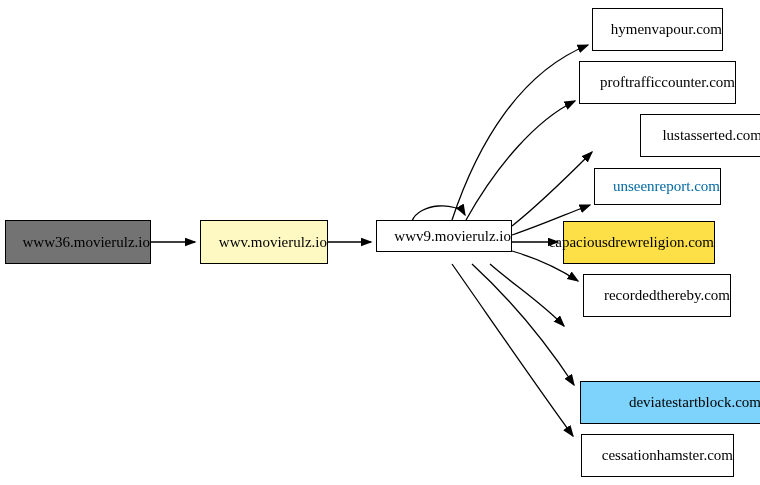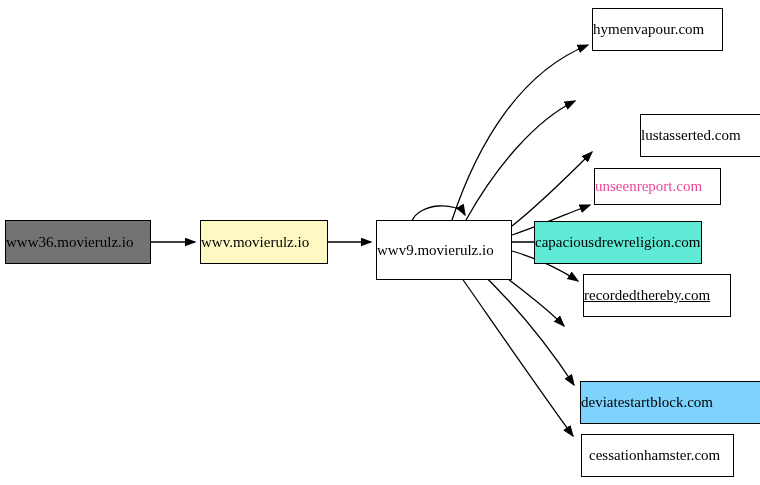--- a/index.html
+++ b/index.html
@@ -34,21 +34,21 @@
     width: 760px;
     height: 485px;
   }
   .node {
     position: absolute;
     box-sizing: border-box;
     border: 1px solid #000000;
     background: #ffffff;
     display: flex;
     align-items: center;
-    justify-content: flex-start;
+    justify-content: flex-end;
     font-size: 15px;
     color: #000000;
     white-space: nowrap;
   }
 </style>
 </head>
 <body>
 
 <div class="canvas">
   <svg id="edge-layer" width="760" height="485" viewBox="0 0 760 485" xmlns="http://www.w3.org/2000/svg">
@@ -70,36 +70,39 @@
       <path d="M 472,264 C 510,299 547,344 574,385" class="edge" stroke="#000000" marker-end="url(#arrow)"></path>
       <path d="M 452,264 C 494,324 540,391 573,436" class="edge" stroke="#000000" marker-end="url(#arrow)"></path>
     </svg>
   <div id="nodes-layer">
       <div class="node" style="left: 5px; top: 220px; width: 146px; height: 44px; border-color: rgb(0, 0, 0); background: #737373; color: rgb(0, 0, 0);">
         <span>www36.movierulz.io</span>
       </div>
       <div class="node" style="left: 200px; top: 220px; width: 128px; height: 44px; border-color: rgb(0, 0, 0); background: #fef9c3; color: rgb(0, 0, 0);">
         <span>wwv.movierulz.io</span>
       </div>
-      <div class="node" style="left: 376px; top: 220px; width: 136px; height: 60px; border-color: rgb(0, 0, 0); background: rgb(255, 255, 255); color: rgb(0, 0, 0);">
+      <div class="node" style="left: 376px; top: 220px; width: 136px; height: 32px; border-color: rgb(0, 0, 0); background: rgb(255, 255, 255); color: rgb(0, 0, 0);">
         <span>wwv9.movierulz.io</span>
       </div>
       <div class="node" style="left: 592px; top: 8px; width: 131px; height: 43px; border-color: rgb(0, 0, 0); background: rgb(255, 255, 255); color: rgb(0, 0, 0);">
         <span>hymenvapour.com</span>
       </div>
+      <div class="node" style="left: 579px; top: 61px; width: 157px; height: 43px; border-color: rgb(0, 0, 0); background: rgb(255, 255, 255); color: rgb(0, 0, 0);">
+        <span>proftrafficcounter.com</span>
+      </div>
       <div class="node" style="left: 596px; top: 114px; width: 123px; height: 43px; border-color: rgb(0, 0, 0); background: rgb(255, 255, 255); color: rgb(0, 0, 0); margin-left: 44px;">
         <span>lustasserted.com</span>
       </div>
-      <div class="node" style="left: 594px; top: 168px; width: 127px; height: 37px; border-color: rgb(0, 0, 0); background: rgb(255, 255, 255); color: #ec4899;">
+      <div class="node" style="left: 594px; top: 168px; width: 127px; height: 37px; border-color: rgb(0, 0, 0); background: rgb(255, 255, 255); color: #0369a1;">
         <span>unseenreport.com</span>
       </div>
-      <div class="node" style="left: 534px; top: 221px; width: 168px; height: 43px; border-color: rgb(0, 0, 0); background: #5eead4; color: rgb(0, 0, 0);">
+      <div class="node" style="left: 563px; top: 221px; width: 152px; height: 43px; border-color: rgb(0, 0, 0); background: #fde047; color: rgb(0, 0, 0);">
         <span>capaciousdrewreligion.com</span>
       </div>
-      <div class="node" style="left: 583px; top: 274px; width: 148px; height: 43px; border-color: rgb(0, 0, 0); background: rgb(255, 255, 255); color: rgb(0, 0, 0); text-decoration: underline;">
+      <div class="node" style="left: 583px; top: 274px; width: 148px; height: 43px; border-color: rgb(0, 0, 0); background: rgb(255, 255, 255); color: rgb(0, 0, 0);">
         <span>recordedthereby.com</span>
       </div>
       <div class="node" style="left: 580px; top: 381px; width: 182px; height: 43px; border-color: rgb(0, 0, 0); background: #7dd3fc; color: rgb(0, 0, 0);">
         <span>deviatestartblock.com</span>
       </div>
       <div class="node" style="left: 581px; top: 434px; width: 153px; height: 43px; border-color: rgb(0, 0, 0); background: rgb(255, 255, 255); color: rgb(0, 0, 0); padding-left: 7px;">
         <span>cessationhamster.com</span>
       </div>
     </div>
 </div>

